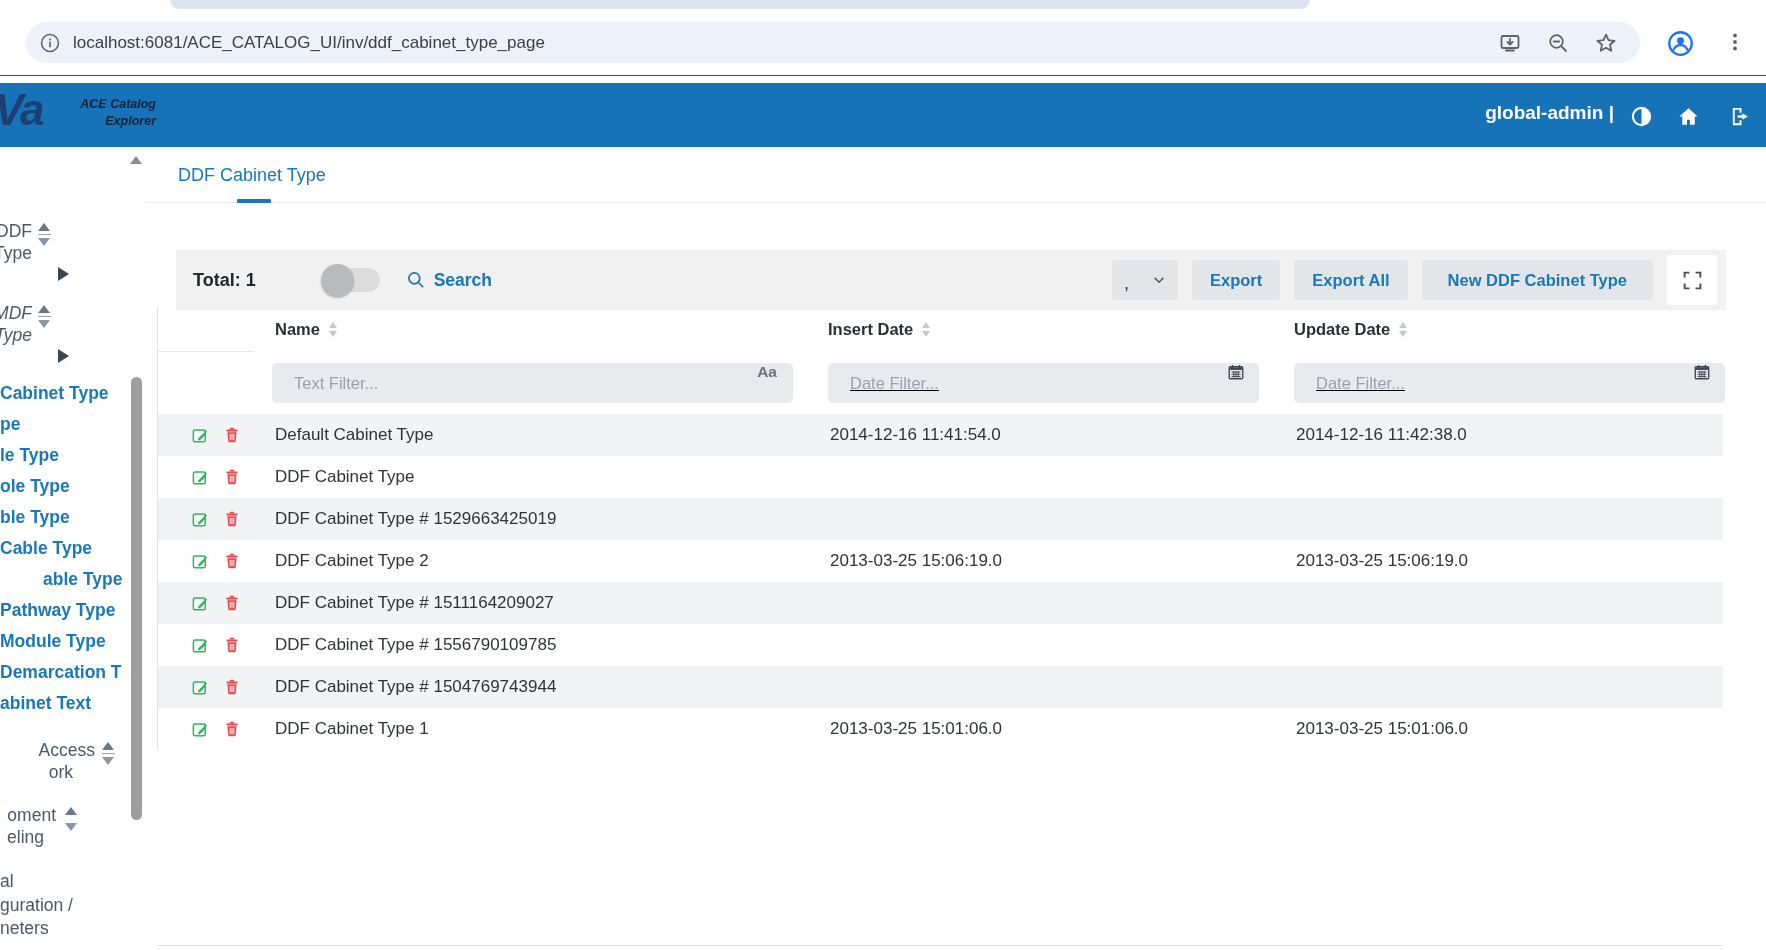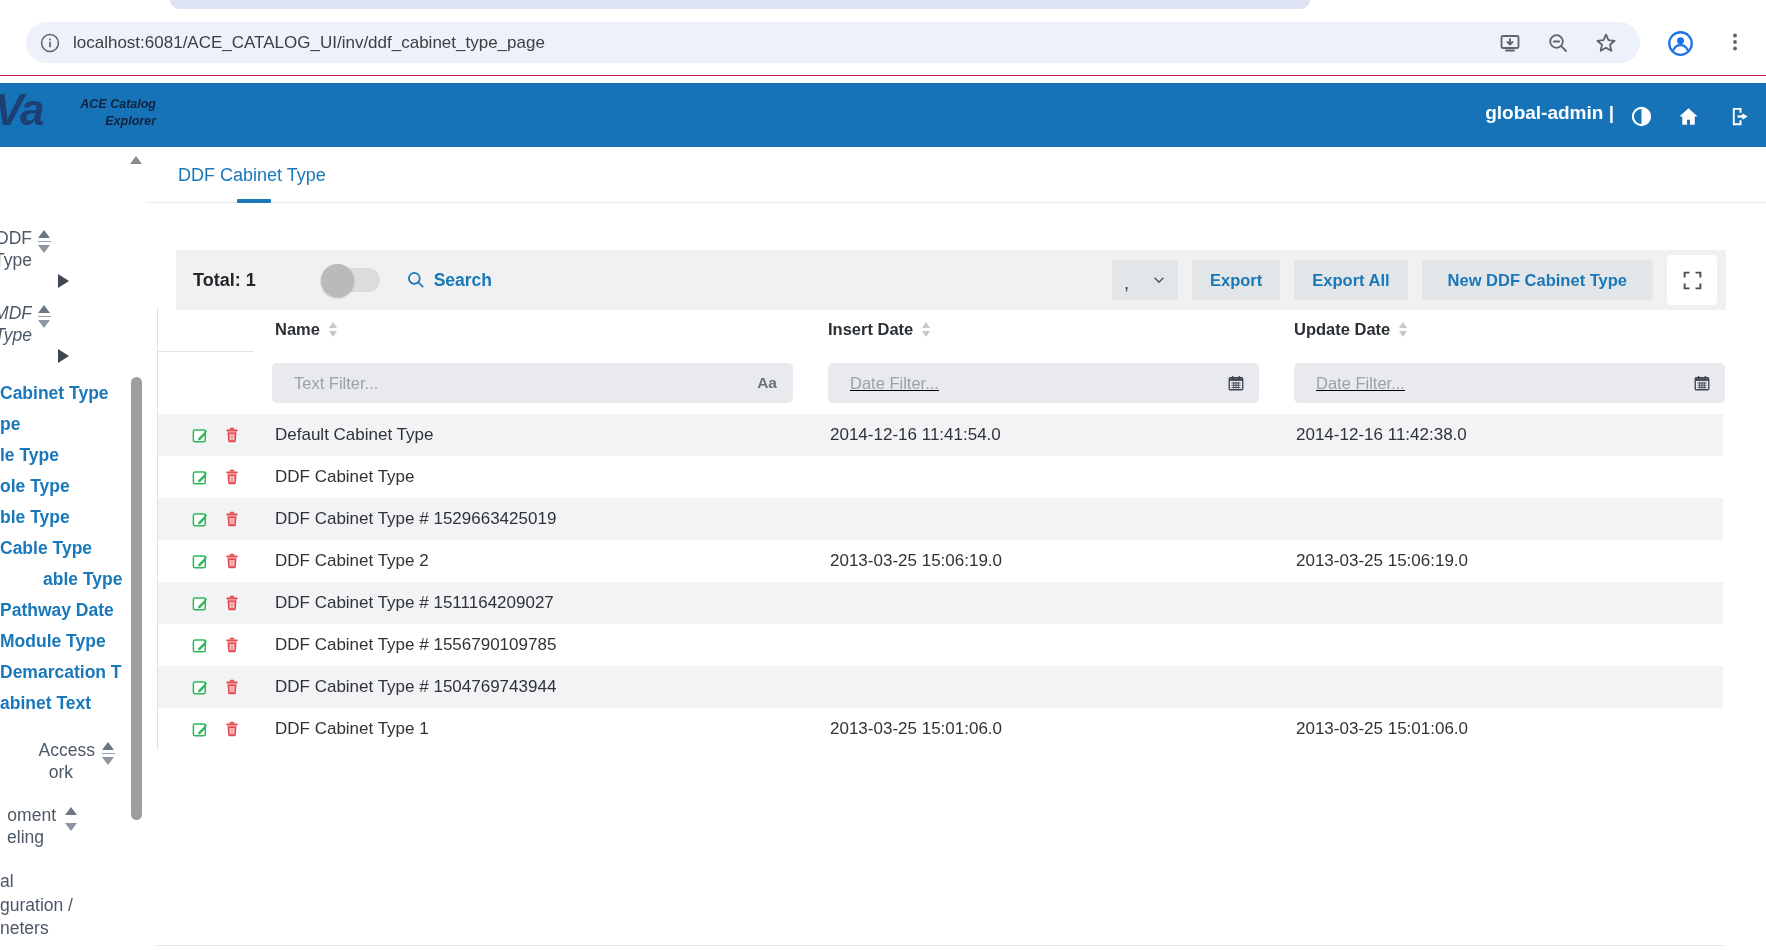--- a/index.html
+++ b/index.html
@@ -69,21 +69,21 @@
   .grid-row { display:grid; grid-template-columns:96px 556px 466px 448px; align-items:center; }
   .thead { height:45px; position:relative; }
   .th { display:flex; align-items:center; font-size:16.5px; font-weight:600; color:#2b3034; }
   .th-name { padding-left:21px;text-align:right; } .th-date { padding-left:18px; }
   .sort { display:flex; flex-direction:column; align-items:center; margin-left:9px; gap:3px; }
   .sort .su { width:0;height:0;border-left:4.5px solid transparent;border-right:4.5px solid transparent;border-bottom:6px solid #c3c9d2; }
   .sort .sd { width:0;height:0;border-left:4.5px solid transparent;border-right:4.5px solid transparent;border-top:6px solid #c3c9d2; }
   .actions-underline { position:absolute; left:0; bottom:0; width:96px; height:1px; background:#e2e4e7; }
 
   .filterrow { height:62px; align-items:center; }
-  .fbox { position:relative; height:40px; background:#e8eaee; border-radius:5px; display:flex; align-items:center; }
+  .fbox { position:relative; height:40px; background:#e8eaee; border-radius:5px; display:flex; }
   .fb-name { width:521px; margin-left:18px; } .fb-date { width:431px; margin-left:18px;text-decoration:underline; }
   .fbox input { flex:1; height:100%; background:transparent; border:none; outline:none; padding:0 44px 0 22px; font-size:16.5px; font-family:inherit; color:#333; }
   .fbox input::placeholder { color:#9aa2ad; opacity:1; }
   .aa-glyph { position:absolute; right:16px; font-size:15.5px; font-weight:bold; color:#6a737d; }
   .cal-ic { position:absolute; right:14px; width:18px; height:18px; }
 
   .trow { height:42px; font-size:17px; color:#2f3337; }
   .trow.stripe { background:#f2f3f5; }
   .cell-actions { display:flex; align-items:center; padding-left:33px; gap:13px; }
   .icon-btn { width:19px; height:19px; cursor:pointer; display:inline-flex; }
@@ -166,21 +166,21 @@
         <path d="M4 3h9v5h-2V5H6v14h5v-3h2v5H4z"></path>
         <path d="M14 8.5l5.5 3.5-5.5 3.5v-2.3H9v-2.4h5z"></path>
       </svg>
   </span>
 </div>
 
 <div class="sidebar">
   <div class="sb-up-arrow"></div>
   <div class="sb-thumb"></div>
 
-  <div class="sb-group" style="top:80px;">
+  <div class="sb-group" style="top:73px;">
     <div class="gline">DDF</div>
     <div class="gline">Type</div>
     <span class="spinner">
         <span class="tri-up"></span>
         <span class="sp-line"></span>
         <span class="tri-down"></span>
       </span>
     <span class="play" style="top:47px;"></span>
   </div>
 
@@ -196,21 +196,21 @@
   </div>
 
   <div id="sb-links">
       <div class="sb-link" style="top: 235px;">Cabinet Type</div>
       <div class="sb-link" style="top: 266px;">pe</div>
       <div class="sb-link" style="top: 297px;">le Type</div>
       <div class="sb-link" style="top: 328px;">ole Type</div>
       <div class="sb-link" style="top: 359px;">ble Type</div>
       <div class="sb-link" style="top: 390px;">Cable Type</div>
       <div class="sb-link" style="top: 421px; padding-left: 43px;">able Type</div>
-      <div class="sb-link" style="top: 452px;">Pathway Date</div>
+      <div class="sb-link" style="top: 452px;">Pathway Type</div>
       <div class="sb-link" style="top: 483px;">Module Type</div>
       <div class="sb-link" style="top: 514px;">Demarcation T</div>
       <div class="sb-link" style="top: 545px;">abinet Text</div>
     </div>
 
   <div class="sb-group" style="top:592px;margin-left:33px;">
     <div class="gline" style="width:62px;">Access</div>
     <div class="gline" style="width:40px;">ork</div>
     <span class="spinner" style="left:68px;">
         <span class="tri-up"></span>

